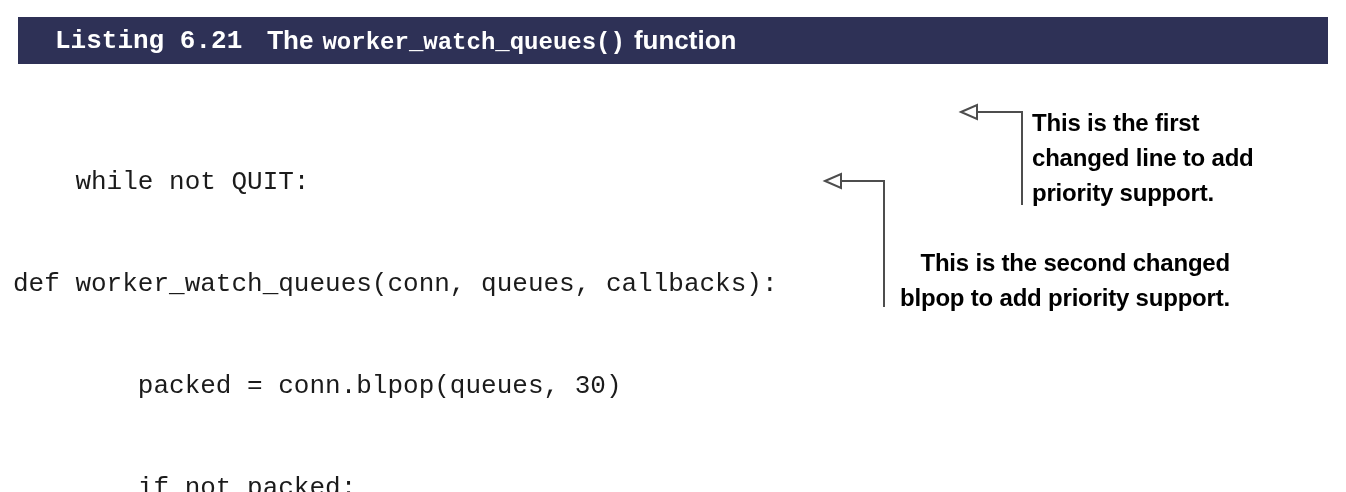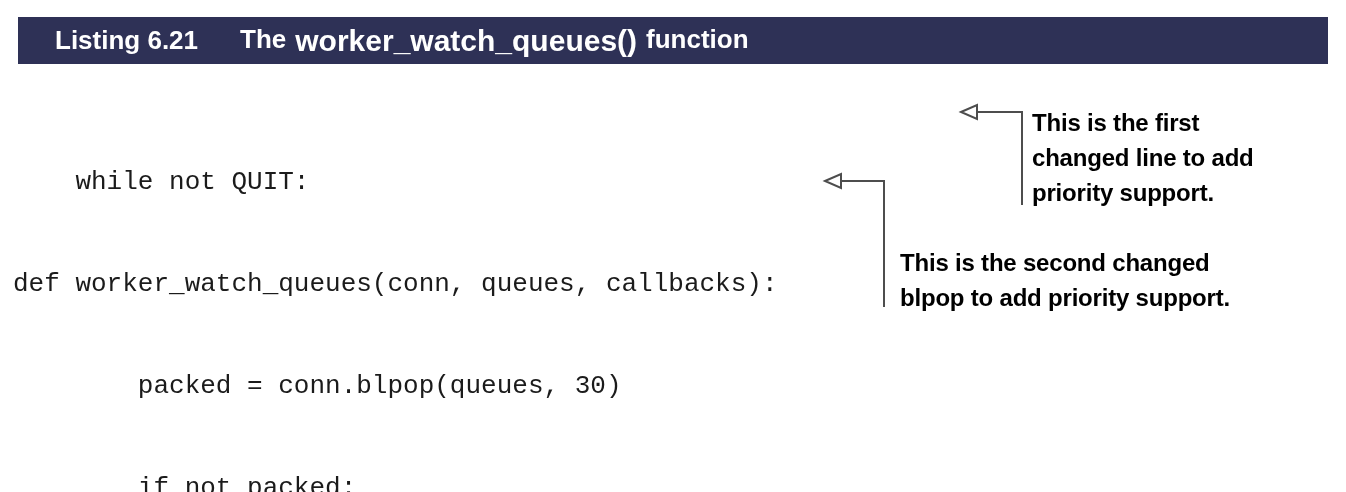--- a/index.html
+++ b/index.html
@@ -26,27 +26,27 @@
     background: var(--bar-color, #2e3156);
     color: var(--bar-text-color, #ffffff);
     display: flex;
     align-items: center;
     box-sizing: border-box;
     padding-left: 37px;
     font-weight: bold;
     font-size: 26px;
     white-space: nowrap;
   }
-  .bar-label { margin-right: 42px; }
-  .bar-title { display: inline-flex; align-items: flex-start; }
+  .bar-label { margin-right: 25px; font-family: Liberation Mono, monospace; }
+  .bar-title { display: inline-flex; align-items: flex-end; }
   .bar-title .mono {
-    font-family: Liberation Sans, sans-serif;
+    font-family: Liberation Mono, monospace;
     font-weight: bold;
     margin: 0 9px;
-    font-size: 30px;
+    font-size: 24px;
   }
 
   
   .code-block {
     position: absolute;
     left: 13px;
     top: 97px;
     font-family: "Liberation Mono", "DejaVu Sans Mono", monospace;
     font-size: 26px;
     line-height: 34px;
@@ -80,21 +80,21 @@
   .annotation {
     position: absolute;
     font-weight: bold;
     font-size: 24px;
     line-height: 35px;
     color: var(--annotation-color, #000000);
     letter-spacing: -0.2px;
     white-space: nowrap;
   }
   .ann-first  { left: 1032px; top: 105px; }
-  .ann-second { left: 900px;  top: 245px; }
+  .ann-second { left: 900px;  top: 245px; text-align: right; }
 </style>
 </head>
 <body>
 
 <div class="page">
 
   <header class="listing-bar">
     <span class="bar-label">Listing 6.21</span>
     <span class="bar-title">
       <span>The</span>

